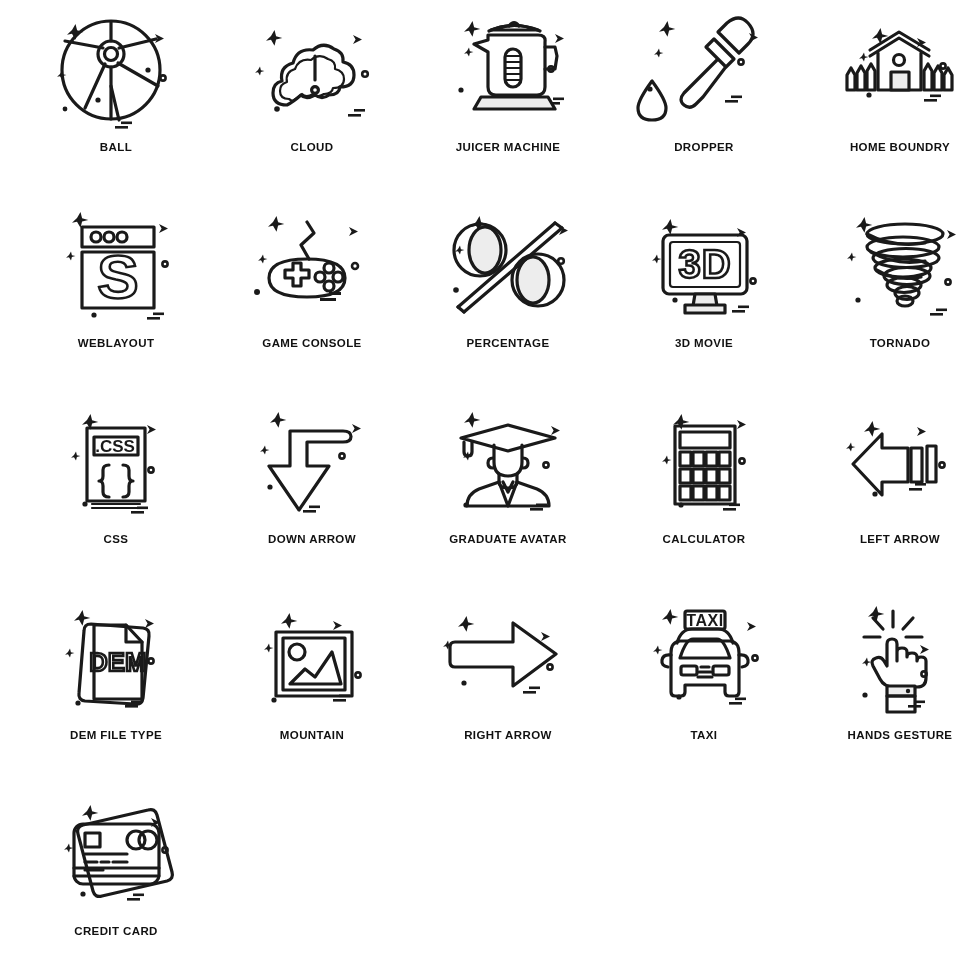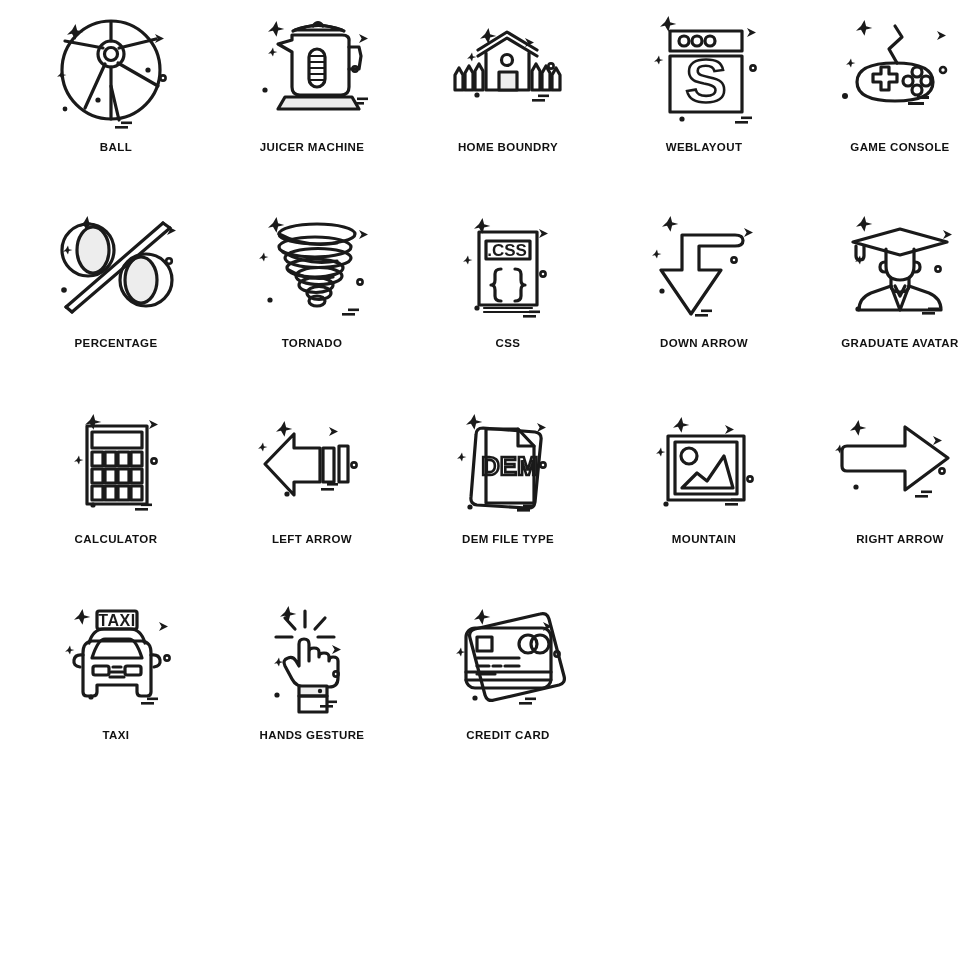--- a/index.html
+++ b/index.html
@@ -96,20 +96,40 @@
         <path class="st" d="M77 55 L117 78"></path>
         <path class="st" d="M70 111 L70 78 M70 78 L70 59"></path>
         <path class="st" d="M78 112 L70 78"></path>
         <circle class="deco" cx="107" cy="62" r="2.6"></circle>
         <circle class="deco" cx="57" cy="92" r="2.6"></circle>
       </g>
     </svg>
     <div class="icon-label">BALL</div>
   </div>
 
+  <div class="icon-cell">
+    <svg class="icon-art" viewBox="0 0 150 128">
+      <g class="deco">
+        <path d="M34 28 l3.5 -6 l1.6 6.3 l6.2 1.6 l-6.2 1.6 l-1.6 6.3 l-3.5 -6 l-5 1 z"></path>
+        <path d="M116 27 l9 4.5 l-9 4.5 l2.6 -4.5 z"></path>
+        <path d="M21 62 l2 -3.4 l0.9 3.6 l3.5 0.9 l-3.5 0.9 l-0.9 3.6 l-2 -3.4 l-2.9 0.6 z"></path>
+        <rect x="111" y="106" width="13" height="2.6"></rect>
+        <rect x="117" y="101" width="11" height="2.6"></rect>
+      </g>
+      <circle class="deco-l" cx="128" cy="66" r="2.8"></circle>
+      <circle class="deco" cx="40" cy="101" r="2.8"></circle>
+      <g>
+        <path class="st" d="M50 97 q-14 0 -14 -12 q0 -10 9 -12 q-3 -14 11 -18 q4 -15 20 -13 q10 -9 21 -1 q10 3 9 13 q11 2 11 13 q0 12 -14 12 q-1 8 -11 8 q-7 5 -14 0 q-9 5 -14 0 q-8 7 -14 10 z"></path>
+        <path class="st-thin" d="M52 91 q-9 0 -9 -8 q0 -7 7 -9 q-2 -10 8 -13 q4 -11 16 -9 q8 -7 17 -1 q8 2 7 10 q9 2 9 10 q0 9 -11 9 q-1 6 -9 6 q-6 4 -11 0 q-7 4 -11 0 q-6 5 -10 7 z"></path>
+        <path class="st" d="M78 48 L78 72"></path>
+        <circle class="st" cx="78" cy="82" r="3.4"></circle>
+      </g>
+    </svg>
+    <div class="icon-label">CLOUD</div>
+  </div>
 
   <div class="icon-cell">
     <svg class="icon-art" viewBox="0 0 150 128">
       <g class="deco">
         <path d="M36 19 l3.5 -6 l1.6 6.3 l6.2 1.6 l-6.2 1.6 l-1.6 6.3 l-3.5 -6 l-5 1 z"></path>
         <path d="M122 26 l9 4.5 l-9 4.5 l2.6 -4.5 z"></path>
         <path d="M34 43 l2 -3.4 l0.9 3.6 l3.5 0.9 l-3.5 0.9 l-0.9 3.6 l-2 -3.4 l-2.9 0.6 z"></path>
         <rect x="114" y="94" width="13" height="2.6"></rect>
         <rect x="120" y="89.5" width="11" height="2.6"></rect>
       </g>
@@ -123,20 +143,40 @@
         <path class="st" d="M58 22 q23 -9 47 0 Z"></path>
         <path class="st" d="M56 23 q25 -11 51 0"></path>
         <path class="st" d="M76 18 q5 -7 10 0"></path>
         <rect class="st" x="72" y="41" width="16" height="38" rx="8"></rect>
         <path class="st-thin" d="M73 48 L87 48 M73 54 L87 54 M73 60 L87 60 M73 66 L87 66 M73 72 L87 72"></path>
       </g>
     </svg>
     <div class="icon-label">JUICER MACHINE</div>
   </div>
 
+  <div class="icon-cell">
+    <svg class="icon-art" viewBox="0 0 150 128">
+      <g class="deco">
+        <path d="M35 19 l3.5 -6 l1.6 6.3 l6.2 1.6 l-6.2 1.6 l-1.6 6.3 l-3.5 -6 l-5 1 z"></path>
+        <path d="M120 25 l9 4.5 l-9 4.5 l2.6 -4.5 z"></path>
+        <path d="M28 44 l2 -3.4 l0.9 3.6 l3.5 0.9 l-3.5 0.9 l-0.9 3.6 l-2 -3.4 l-2.9 0.6 z"></path>
+        <rect x="96" y="92" width="13" height="2.6"></rect>
+        <rect x="102" y="87.5" width="11" height="2.6"></rect>
+      </g>
+      <circle class="deco-l" cx="112" cy="54" r="2.6"></circle>
+      <circle class="deco" cx="21" cy="81" r="2.6"></circle>
+      <g>
+        <path class="st" d="M98 15 q12 -10 21 0 q10 11 0 21 l-9 9 l-21 -21 Z"></path>
+        <path class="st" d="M85 31 L105 51 L97 59 L77 39 Z"></path>
+        <path class="st" d="M88 52 L62 78 L55 85 q-6 7 0 12 q6 5 12 -1 l7 -7 L96 60"></path>
+        <path class="st" d="M23 73 q-14 19 -14 27 q0 12 14 12 q14 0 14 -12 q0 -8 -14 -27 Z"></path>
+      </g>
+    </svg>
+    <div class="icon-label">DROPPER</div>
+  </div>
 
   <div class="icon-cell">
     <svg class="icon-art" viewBox="0 0 150 128">
       <g class="deco">
         <path d="M52 26 l3.5 -6 l1.6 6.3 l6.2 1.6 l-6.2 1.6 l-1.6 6.3 l-3.5 -6 l-5 1 z"></path>
         <path d="M92 30 l9 4.5 l-9 4.5 l2.6 -4.5 z"></path>
         <path d="M37 48 l2 -3.4 l0.9 3.6 l3.5 0.9 l-3.5 0.9 l-0.9 3.6 l-2 -3.4 l-2.9 0.6 z"></path>
         <rect x="99" y="91" width="13" height="2.6"></rect>
         <rect x="105" y="86.5" width="11" height="2.6"></rect>
       </g>
@@ -225,20 +265,42 @@
         <ellipse class="st-gray" cx="100" cy="76" rx="16" ry="23"></ellipse>
         <path class="st" d="M122 19 L25 103"></path>
         <path class="st" d="M129 24 L31 108"></path>
         <path class="st" d="M122 19 L129 24"></path>
         <path class="st" d="M25 103 L31 108"></path>
       </g>
     </svg>
     <div class="icon-label">PERCENTAGE</div>
   </div>
 
+  <div class="icon-cell">
+    <svg class="icon-art" viewBox="0 0 150 128">
+      <g class="deco">
+        <path d="M38 21 l3.5 -6 l1.6 6.3 l6.2 1.6 l-6.2 1.6 l-1.6 6.3 l-3.5 -6 l-5 1 z"></path>
+        <path d="M108 24 l9 4.5 l-9 4.5 l2.6 -4.5 z"></path>
+        <path d="M26 54 l2 -3.4 l0.9 3.6 l3.5 0.9 l-3.5 0.9 l-0.9 3.6 l-2 -3.4 l-2.9 0.6 z"></path>
+        <rect x="103" y="106" width="13" height="2.6"></rect>
+        <rect x="109" y="101.5" width="11" height="2.6"></rect>
+      </g>
+      <circle class="deco-l" cx="124" cy="77" r="2.6"></circle>
+      <circle class="deco" cx="46" cy="96" r="2.6"></circle>
+      <g>
+        <rect class="st" x="34" y="31" width="84" height="59" rx="6"></rect>
+        <rect class="st-thin" x="41" y="38" width="70" height="45" rx="3"></rect>
+        <path class="st-shade" d="M66 90 L86 90 L88 102 L64 102 Z"></path>
+        <path class="st" d="M66 90 L86 90 L88 102 L64 102 Z"></path>
+        <rect class="st-gray" x="56" y="101" width="40" height="8"></rect>
+        <text class="glyph" x="76" y="74" font-size="40" letter-spacing="1">3D</text>
+      </g>
+    </svg>
+    <div class="icon-label">3D MOVIE</div>
+  </div>
 
   <div class="icon-cell">
     <svg class="icon-art" viewBox="0 0 150 128">
       <g class="deco">
         <path d="M36 19 l3.5 -6 l1.6 6.3 l6.2 1.6 l-6.2 1.6 l-1.6 6.3 l-3.5 -6 l-5 1 z"></path>
         <path d="M122 26 l9 4.5 l-9 4.5 l2.6 -4.5 z"></path>
         <path d="M25 52 l2 -3.4 l0.9 3.6 l3.5 0.9 l-3.5 0.9 l-0.9 3.6 l-2 -3.4 l-2.9 0.6 z"></path>
         <rect x="105" y="109" width="13" height="2.6"></rect>
         <rect x="111" y="104.5" width="11" height="2.6"></rect>
       </g>

